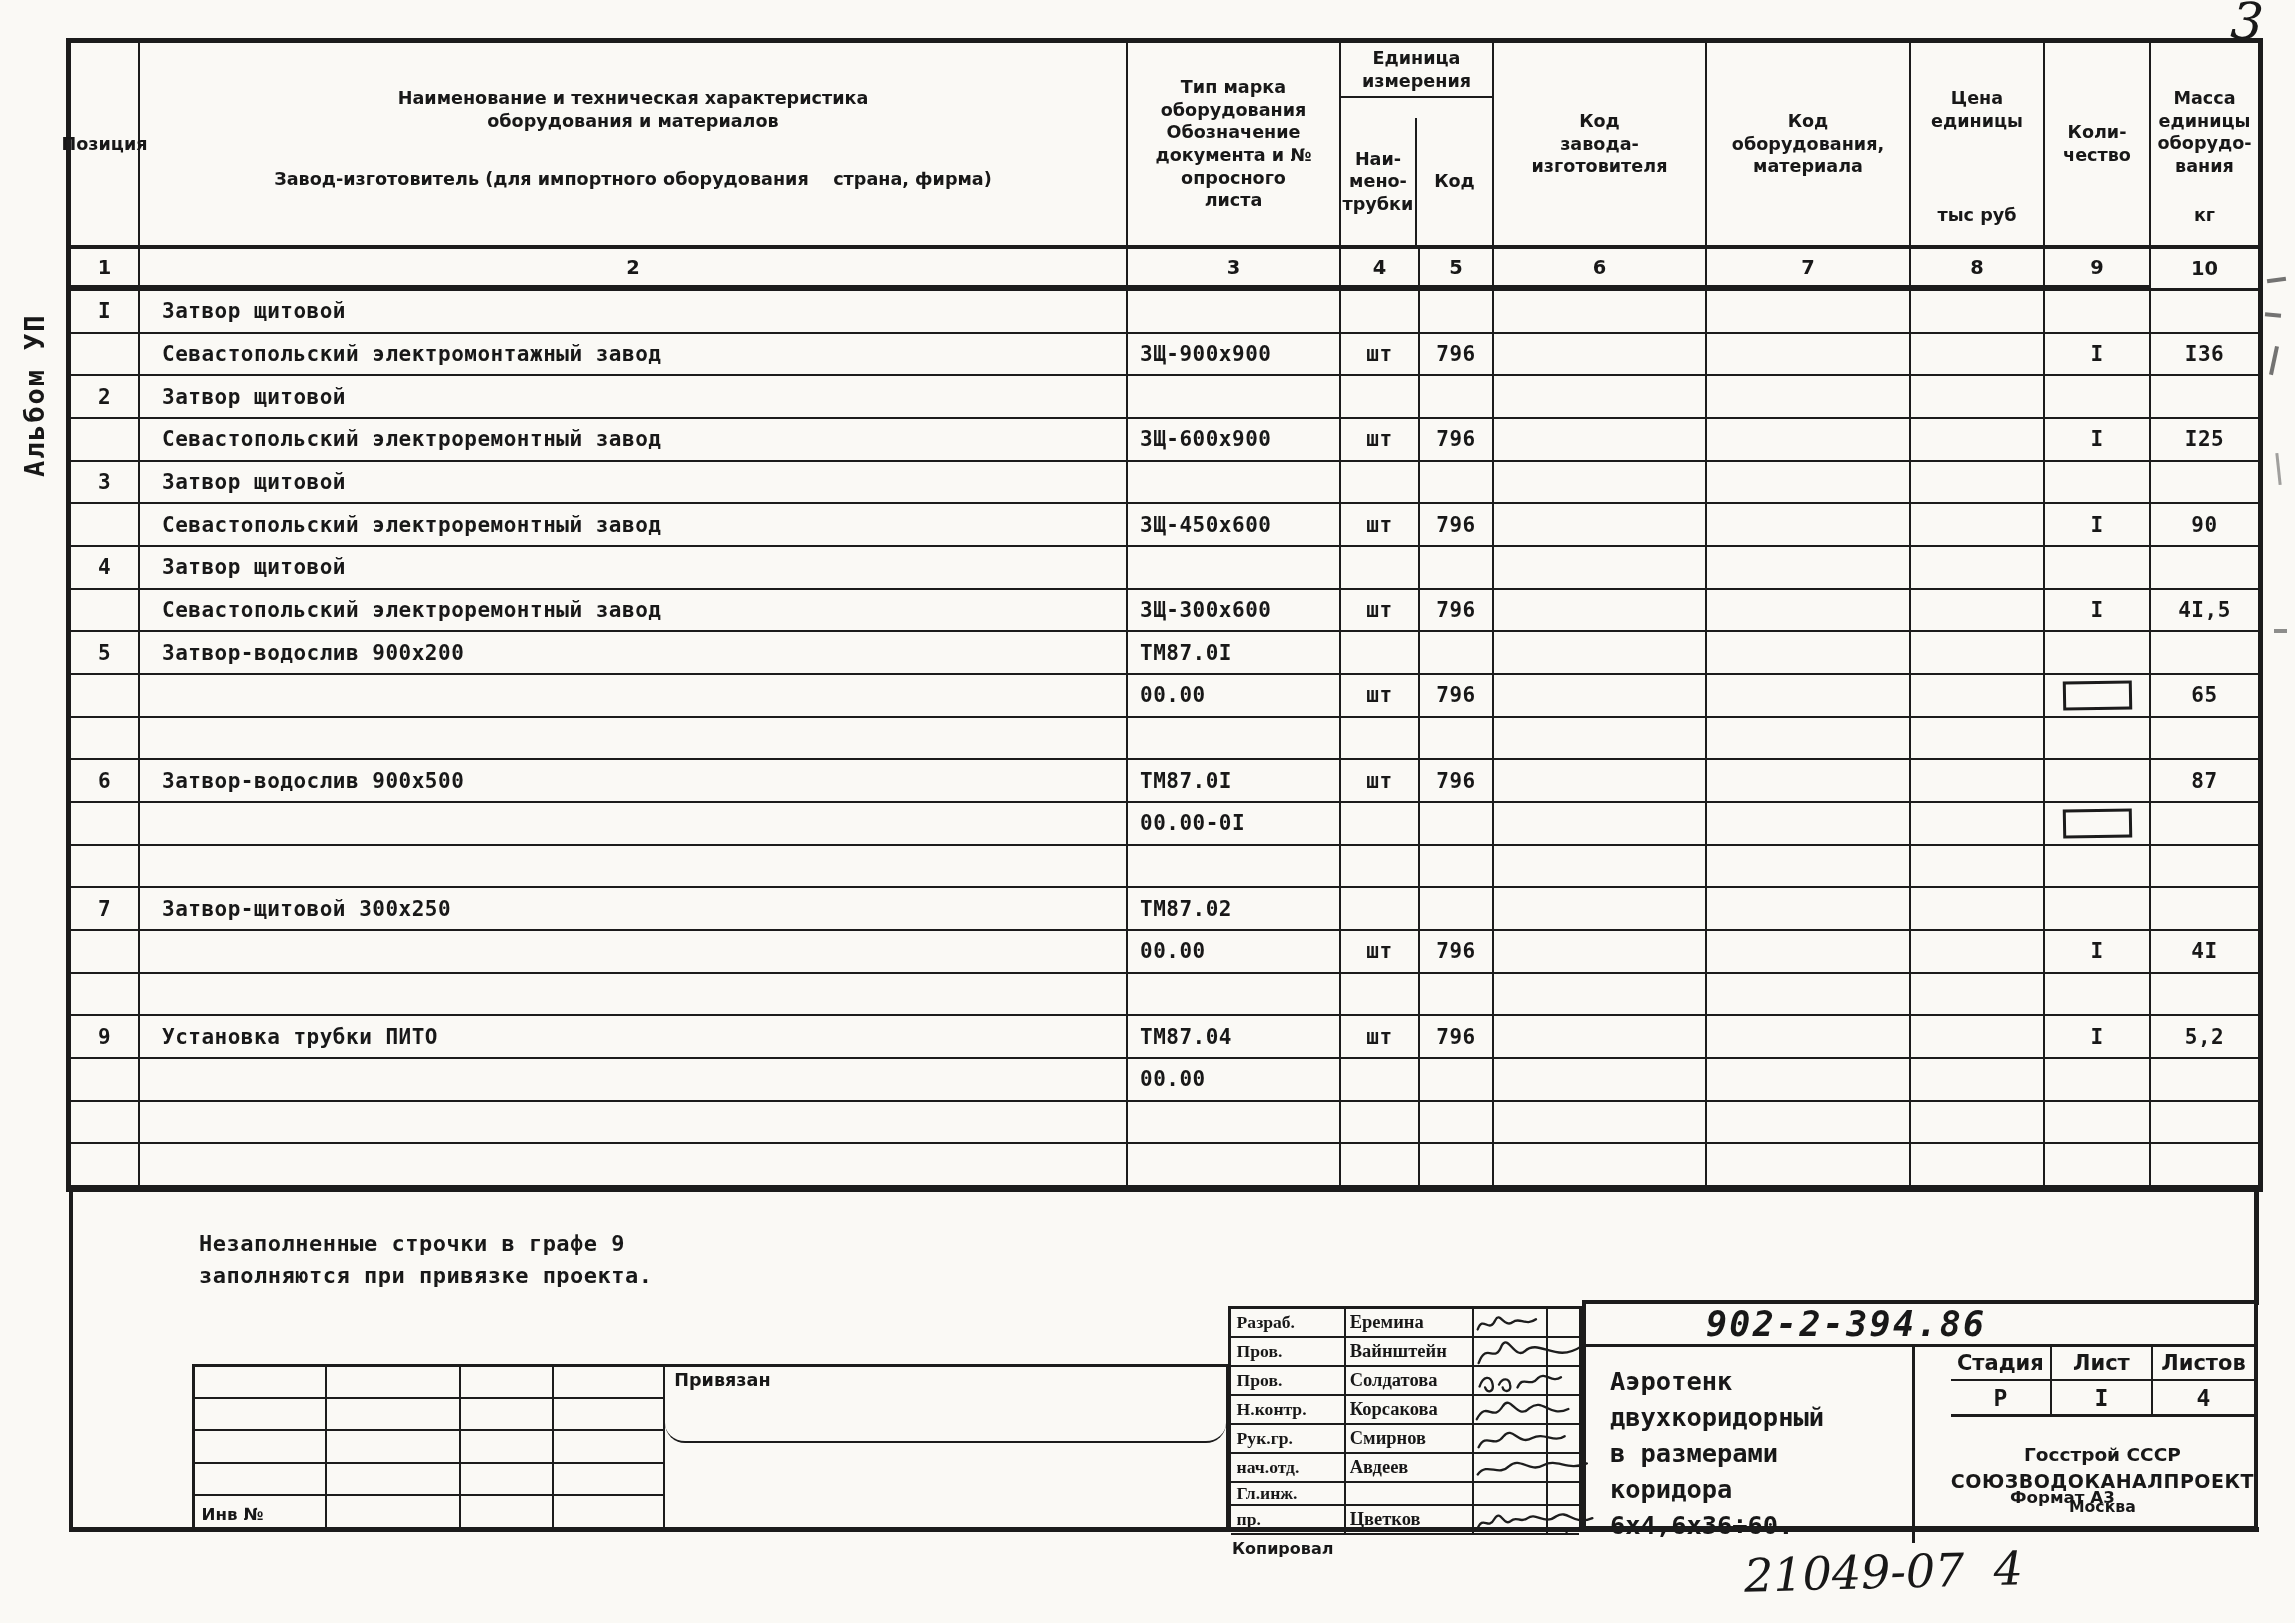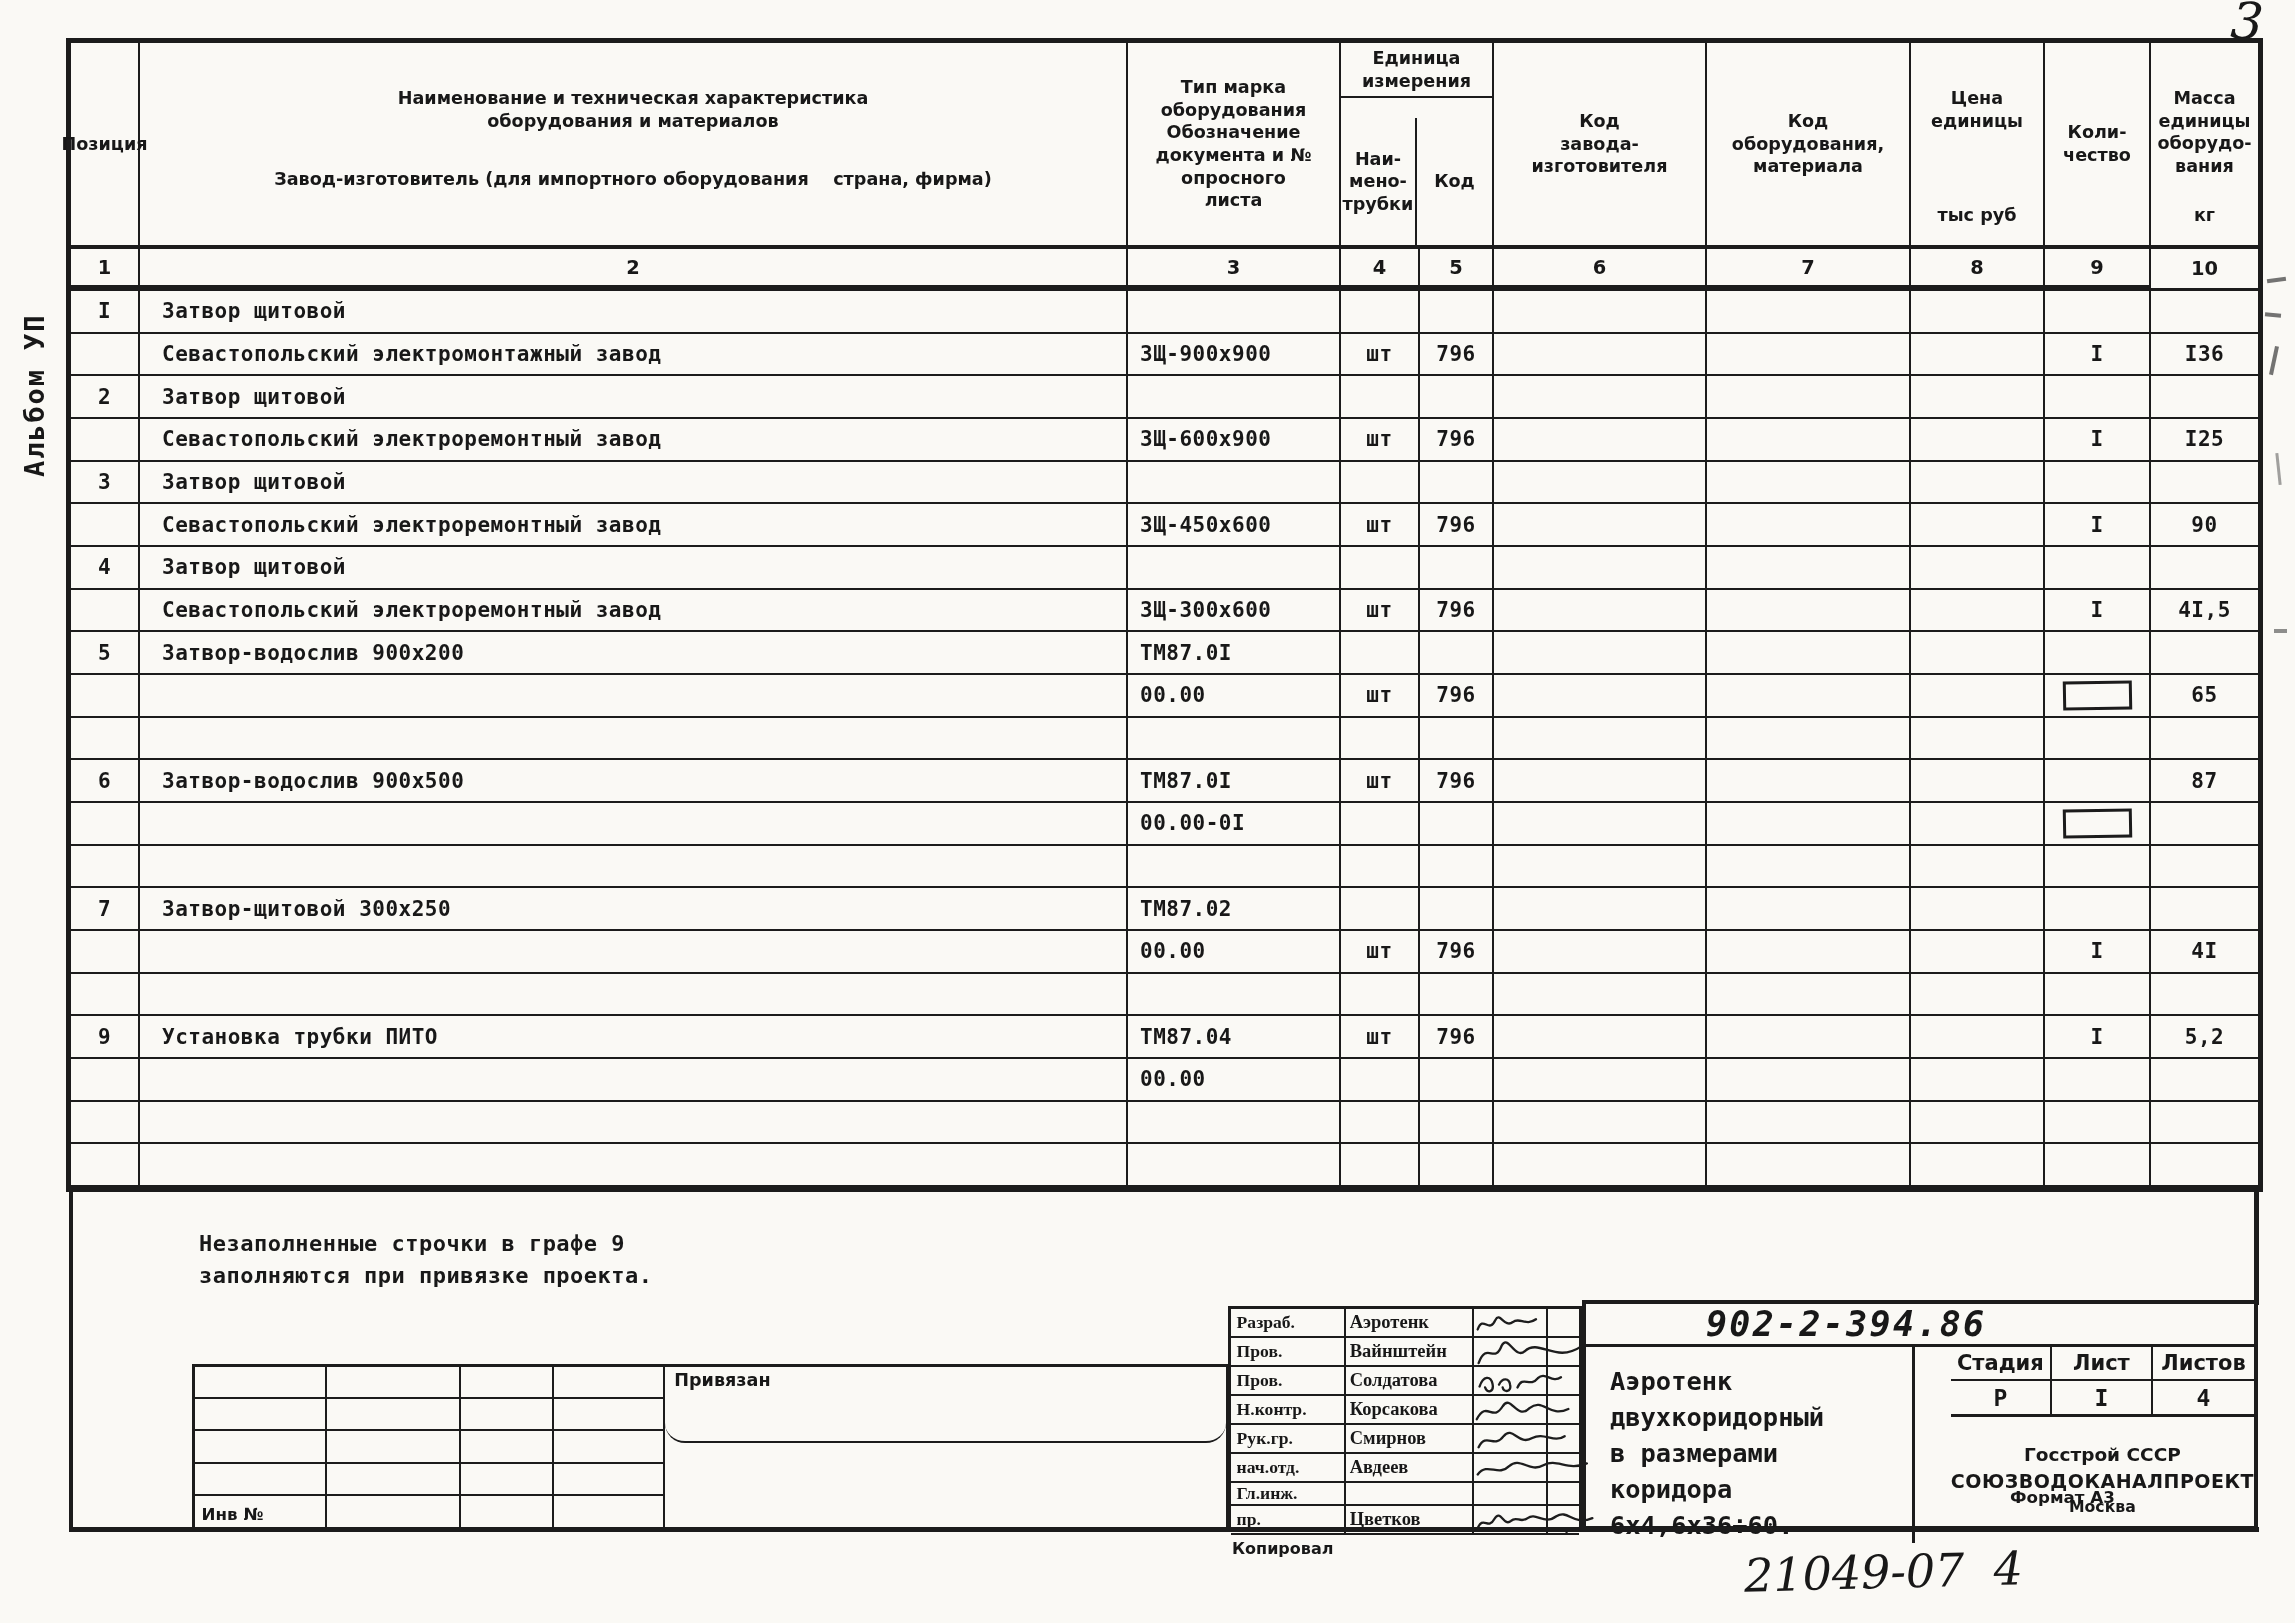--- a/index.html
+++ b/index.html
@@ -434,21 +434,21 @@
         <div></div>
     </div>
     <div id="rev-right">
       <div class="half">Привязан</div>
     </div>
     <div id="inv-label">Инв №</div>
   </div>
 
   <div id="sig">
       <div class="sg role">Разраб.</div>
-      <div class="sg name">Аэротенк</div>
+      <div class="sg name">Еремина</div>
       <div class="sg">
         <svg width="111" height="27" viewBox="0 0 240 58">
           <path d="M8,44 C20,12 32,54 46,24 C56,4 66,42 84,28 C98,16 112,38 134,22" fill="none" stroke="#1d1d1d" stroke-width="5" stroke-linecap="round"></path>
         </svg>
       </div>
       <div class="sg x"></div>
       <div class="sg role">Пров.</div>
       <div class="sg name">Вайнштейн</div>
       <div class="sg">
         <svg width="111" height="27" viewBox="0 0 240 58">

